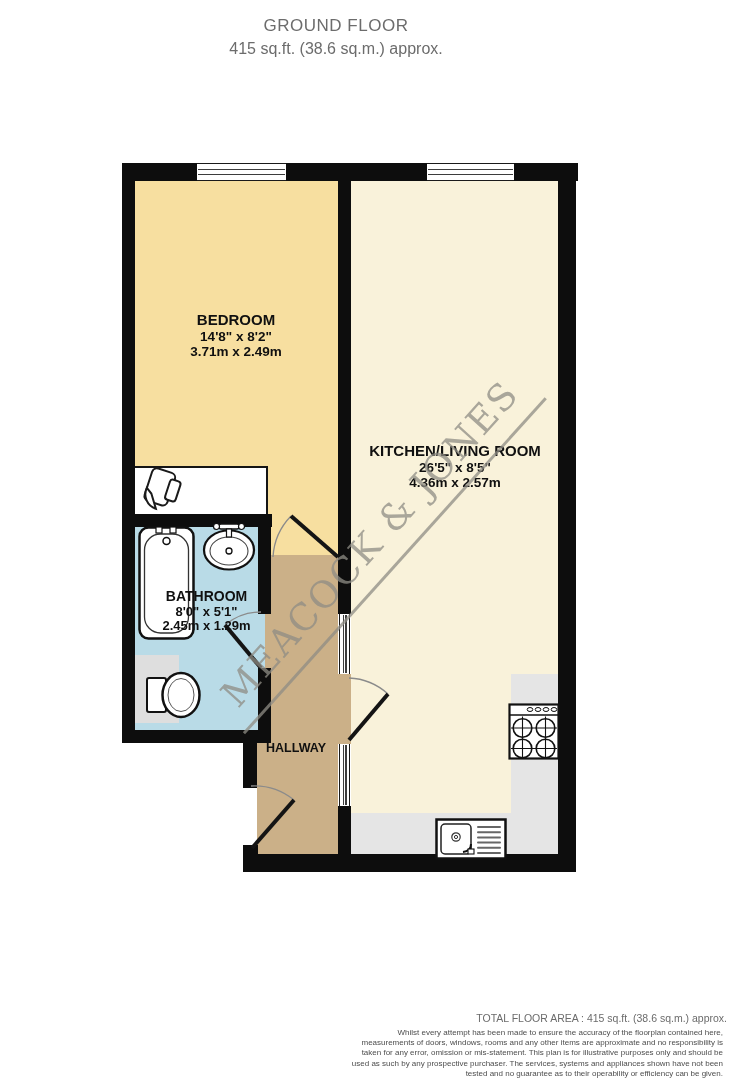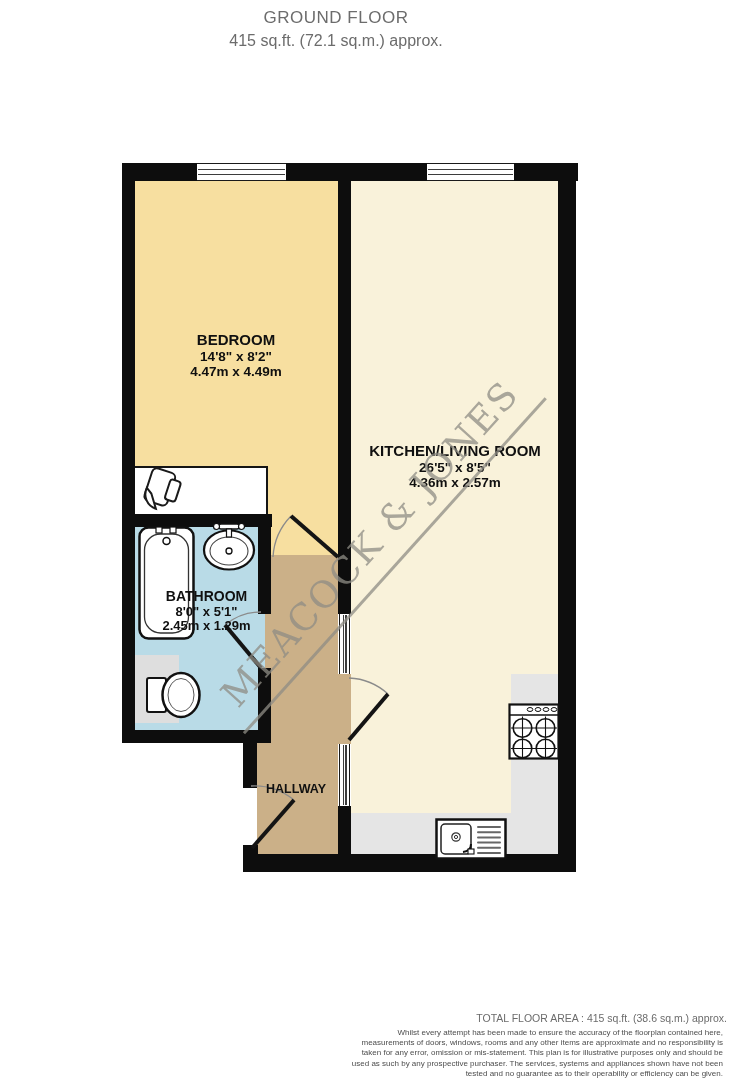--- a/index.html
+++ b/index.html
@@ -1,21 +1,21 @@
 <!DOCTYPE html>
 <html><head>
 <meta charset="utf-8">
 <style>
   html,body{margin:0;padding:0;background:#fff;}
   .page{position:relative;width:741px;height:1080px;background:#ffffff;overflow:hidden;
         font-family:"Liberation Sans", sans-serif;}
   .abs{position:absolute;}
   .wall{position:absolute;background:#0d0d0d;}
   .room{position:absolute;}
-  .header{position:absolute;left:0;top:8px;width:672px;text-align:center;color:#6c6c6c;}
+  .header{position:absolute;left:0;top:16px;width:672px;text-align:center;color:#6c6c6c;}
   .header .title{font-size:17px;letter-spacing:.5px;}
   .header .subtitle{font-size:16px;margin-top:4px;}
   .room-label{position:absolute;text-align:center;color:#101010;font-weight:bold;line-height:1.12;}
   .room-label .nm{font-size:15px;}
   .room-label .dim{font-size:13.5px;}
   .lbl-sm .nm{font-size:14px;}
   .lbl-sm .dim{font-size:13px;}
   .window{position:absolute;background:#ffffff;border-top:1.5px solid #1a1a1a;border-bottom:1.5px solid #1a1a1a;box-sizing:border-box;}
   .window .hline{position:absolute;left:1px;right:1px;height:1.5px;background:#3d3d3d;}
   .glazing{position:absolute;background:#ffffff;border-left:1.5px solid #1a1a1a;border-right:1.5px solid #1a1a1a;box-sizing:border-box;}
@@ -31,21 +31,21 @@
   .footer .disc{font-size:8px;color:#4d4d4d;line-height:1.28;margin:4px;}
   svg{display:block;}
 </style>
 </head>
 <body>
 
 <div class="page">
 
   <div class="header">
     <div class="title">GROUND FLOOR</div>
-    <div class="subtitle">415 sq.ft. (72.1 sq.m.) approx.</div>
+    <div class="subtitle">415 sq.ft. (38.6 sq.m.) approx.</div>
   </div>
 
   <div class="room" style="left: 134px; top: 181px; width: 204px; height: 374px; background: rgb(247, 223, 160);"></div>
   <div class="room" style="left: 351px; top: 181px; width: 207px; height: 673px; background: rgb(249, 242, 218);"></div>
   <div class="room" style="left: 135px; top: 527px; width: 123px; height: 203px; background: rgb(185, 219, 231);"></div>
   <div class="room" style="left: 271px; top: 555px; width: 67px; height: 178px; background: rgb(203, 176, 136);"></div>
   <div class="room" style="left: 257px; top: 730px; width: 81px; height: 124px; background: rgb(203, 176, 136);"></div>
 
   <div class="room" style="left: 338px; top: 674px; width: 13px; height: 70px; background: rgb(203, 176, 136);"></div>
   <div class="room" style="left: 258px; top: 613px; width: 7px; height: 55px; background: rgb(185, 219, 231);"></div>
@@ -171,36 +171,36 @@
         <path d="M349 678 A62 62 0 0 1 388 694" stroke="#8b8b8b" stroke-width="1.3"></path>
         <path d="M349 740 L388 694" stroke="#141414" stroke-width="4"></path>
       </g>
       <g>
         <path d="M251 786 A63 63 0 0 1 294 800" stroke="#8b8b8b" stroke-width="1.3"></path>
         <path d="M252 848 L294 800" stroke="#141414" stroke-width="4"></path>
       </g>
     </g>
   </svg>
 
-  <div class="room-label" style="left:136px;top:332px;width:200px;">
+  <div class="room-label" style="left:136px;top:312px;width:200px;">
     <div class="nm">BEDROOM</div>
     <div class="dim">14'8" x 8'2"</div>
-    <div class="dim">4.47m x 4.49m</div>
+    <div class="dim">3.71m x 2.49m</div>
   </div>
   <div class="room-label" style="left:355px;top:443px;width:200px;">
     <div class="nm">KITCHEN/LIVING ROOM</div>
     <div class="dim">26'5" x 8'5"</div>
     <div class="dim">4.36m x 2.57m</div>
   </div>
   <div class="room-label lbl-sm" style="left:144px;top:589px;width:125px;">
     <div class="nm">BATHROOM</div>
     <div class="dim">8'0" x 5'1"</div>
     <div class="dim">2.45m x 1.29m</div>
   </div>
-  <div class="room-label lbl-sm" style="left:246px;top:782px;width:100px;">
+  <div class="room-label lbl-sm" style="left:246px;top:741px;width:100px;">
     <div class="nm" style="font-size:12.5px;">HALLWAY</div>
   </div>
 
   <div class="watermark">MEACOCK &amp; JONES</div>
 
   <div class="footer">
     <p class="total">TOTAL FLOOR AREA : 415 sq.ft. (38.6 sq.m.) approx.</p>
     <p class="disc">Whilst every attempt has been made to ensure the accuracy of the floorplan contained here, measurements of doors, windows, rooms and any other items are approximate and no responsibility is taken for any error, omission or mis-statement. This plan is for illustrative purposes only and should be used as such by any prospective purchaser. The services, systems and appliances shown have not been tested and no guarantee as to their operability or efficiency can be given.</p>
 
   </div>

